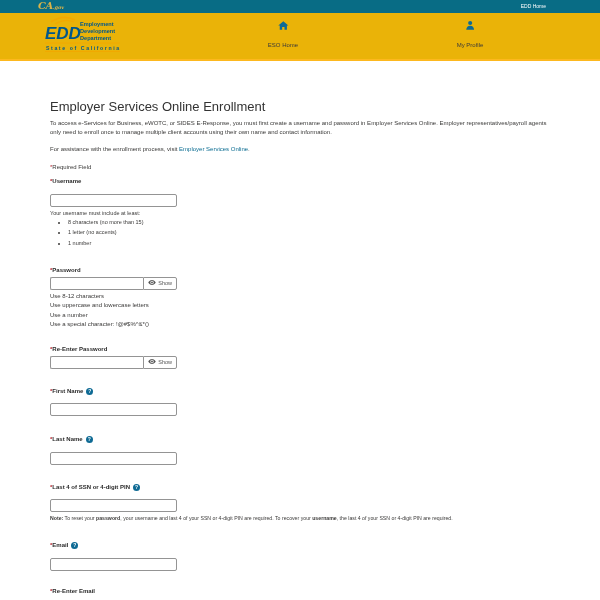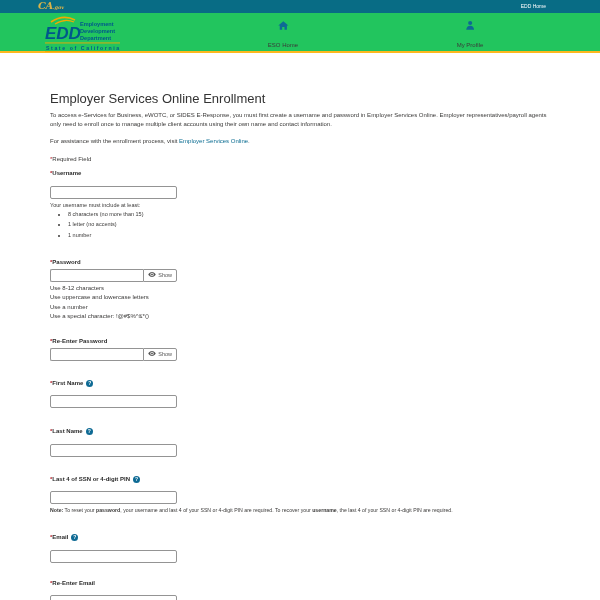--- a/index.html
+++ b/index.html
@@ -15,21 +15,21 @@
     position:absolute; left:38px; top:-1px; cursor:pointer;
     color:#d9b44a; font-family:"DejaVu Serif", serif; font-style:italic; font-weight:bold;
     font-size:10px; line-height:14px; letter-spacing:-0.5px;
   }
   .cagov .gov { font-size:5px; letter-spacing:0; }
   .topbar-link {
     position:absolute; right:54px; top:3px;
     color:#ffffff; font-size:5px; text-decoration:none; cursor:pointer;
   }
   
-  .header { position:relative; height:40px; background:#22c55e; border-bottom:2px solid #fdb81e; }
+  .header { position:relative; height:48px; background:#eab308; border-bottom:2px solid #fdb81e; }
   .edd-logo { position:absolute; left:44px; top:2px; cursor:pointer; }
   .nav-item { position:absolute; top:7px; transform:translateX(-50%); text-align:center; cursor:pointer; }
   .nav-item .nav-icon svg { display:block; margin:0 auto 2px auto; }
   .nav-item .nav-label { font-size:6px; color:#3b3a39; line-height:7px; }
   #nav-eso { left:283px; }
   #nav-profile { left:470px; }
   
   .content { padding:39px 50px 0 50px; }
   h1 { margin:0 0 6px 0; font-size:13px; font-weight:400; color:#333; line-height:13px; }
   .intro { margin:0 0 8px 0; font-size:6px; line-height:9px; }

